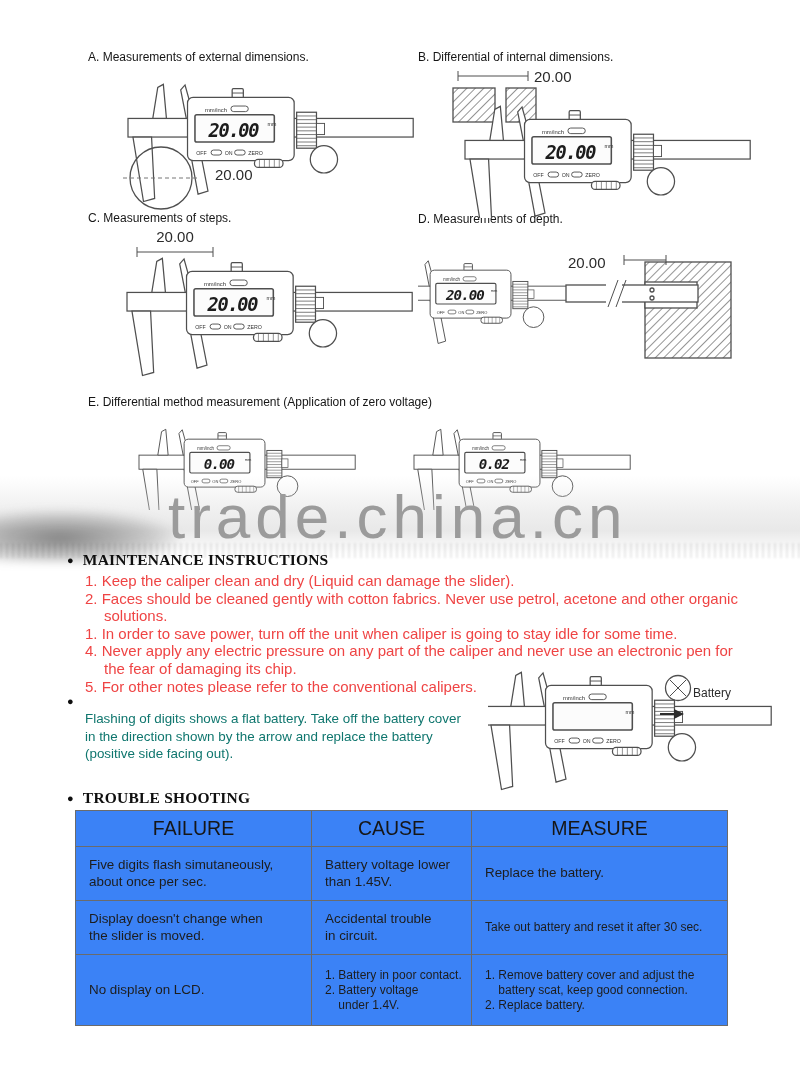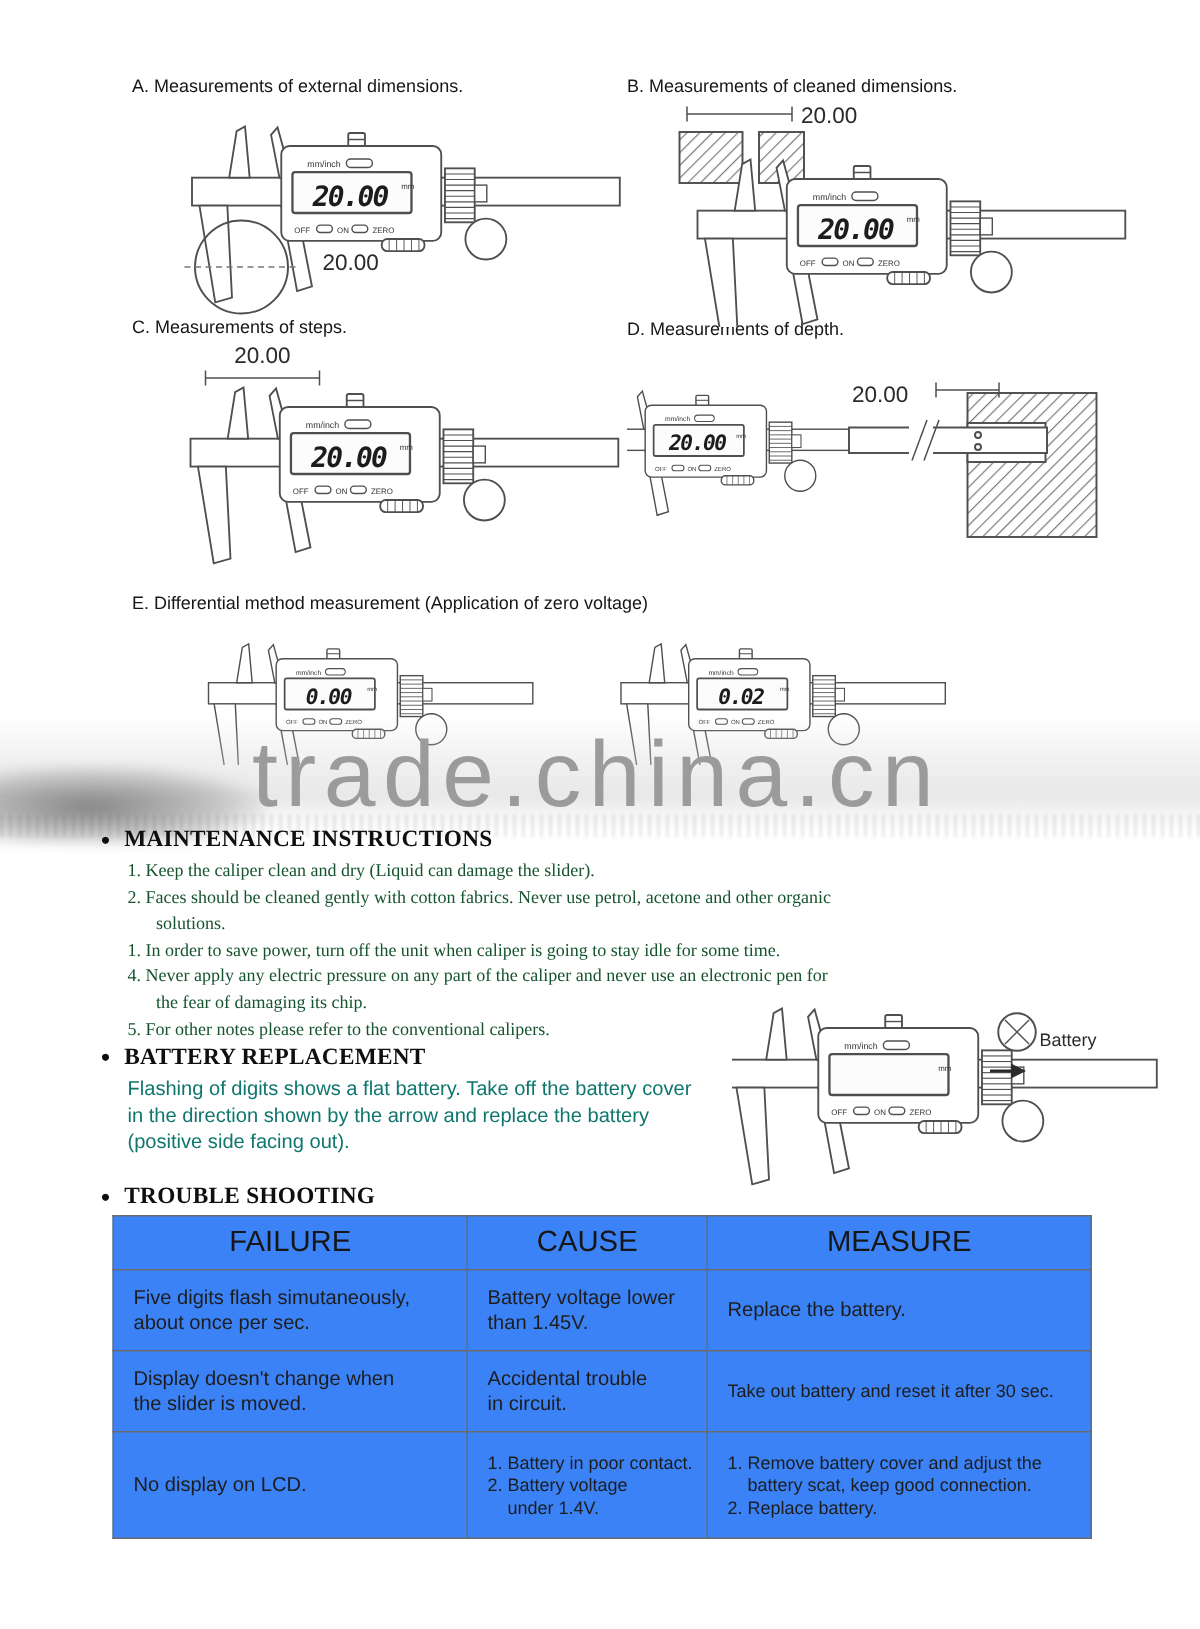--- a/index.html
+++ b/index.html
@@ -23,21 +23,21 @@
                rgba(205,205,205,.45) 70%,rgba(235,235,235,0) 100%);}
   .wm-fringe{left:0;top:543px;width:800px;height:15px;opacity:.45;filter:blur(1px);
     background:repeating-linear-gradient(90deg,rgba(110,110,110,.35) 0 2px,rgba(255,255,255,0) 2px 6px);}
   .wm-smudge{left:-18px;top:510px;width:195px;height:52px;filter:blur(4px);
     background:radial-gradient(ellipse at 40% 55%,rgba(45,45,45,.55) 0%,rgba(90,90,90,.25) 55%,rgba(255,255,255,0) 75%);}
   .wm-text{font-size:62px;letter-spacing:5px;color:#9b9b9b;line-height:1;white-space:nowrap;}
   
   .sec-head{display:flex;align-items:center;gap:9px;font-family:"Liberation Serif",serif;
             font-weight:bold;font-size:15.5px;letter-spacing:.2px;color:#0f0f0f;}
   .bullet{font-size:11px;line-height:1;}
-  .mlist{margin:3px 0 0 18px;font-size:12px;line-height:17.6px;color:#14532d;font-family:Liberation Serif, serif;}
+  .mlist{margin:3px 0 0 18px;font-size:15px;line-height:17.6px;color:#ef4444;}
   .mitem{white-space:pre-line;padding-left:19px;text-indent:-19px;}
   .btext{margin:3px 0 0 18px;font-size:13.4px;line-height:17.6px;color:#0f766e;white-space:pre-line;}
   
   table.ts{border-collapse:collapse;table-layout:fixed;background:#3b82f6;}
   .ts th,.ts td{border:1.5px solid #6b6b6b;}
   .ts th{font-size:19.5px;font-weight:400;height:33px;color:#161616;}
   .ts td{font-size:13.4px;line-height:16.5px;color:#1d1d1d;vertical-align:middle;
          padding:4px 8px 4px 13px;white-space:pre-wrap;}
   .ts td.sm{font-size:12px;line-height:15px;}
   .r1 td{height:45px;} .r2 td{height:45px;} .r3 td{height:45px;} .r4 td{height:62px;}
@@ -89,21 +89,21 @@
           <line x1="220" y1="128" x2="220" y2="141"></line>
         <line x1="228" y1="128" x2="228" y2="141"></line>
           <line x1="236" y1="128" x2="236" y2="141"></line>
         <line x1="244" y1="128" x2="244" y2="141"></line>
       </g>
     </g>
   </defs>
 </svg>
 
 <div class="abs dtitle" style="left:88px;top:50px">A. Measurements of external dimensions.</div>
-<div class="abs dtitle" style="left:418px;top:50px">B. Measurements of cleaned dimensions.</div>
+<div class="abs dtitle" style="left:418px;top:50px">B. Differential of internal dimensions.</div>
 <div class="abs dtitle" style="left:88px;top:211px">C. Measurements of steps.</div>
 <div class="abs dtitle" style="left:418px;top:212px">D. Measurements of depth.</div>
 <div class="abs dtitle" style="left:88px;top:395px">E. Differential method measurement (Application of zero voltage)</div>
 
 <div class="abs scene" style="left:95px;top:68px;width:320px;height:152px">
   <svg width="320" height="152" viewBox="0 0 320 152">
     <g transform="translate(33,12) scale(0.62)">
       <use href="#cal"></use>
       <text class="lcd-digits" x="170" y="92" font-size="30" text-anchor="middle">20.00</text>
     </g>
@@ -192,21 +192,20 @@
     <div class="mitem">1. In order to save power, turn off the unit when caliper is going to stay idle for some time.</div>
     <div class="mitem">4. Never apply any electric pressure on any part of the caliper and never use an electronic pen for
 the fear of damaging its chip.</div>
     <div class="mitem">5. For other notes please refer to the conventional calipers.</div>
   </div>
 </div>
 
 <div class="abs" style="left:67px;top:696px;width:445px">
   <div class="sec-head">
     <span class="bullet">●</span>
-    <span>BATTERY REPLACEMENT</span>
   </div>
   <div class="btext">Flashing of digits shows a flat battery. Take off the battery cover
 in the direction shown by the arrow and replace the battery
 (positive side facing out).</div>
 </div>
 
 <div class="abs scene" style="left:488px;top:650px;width:308px;height:142px">
   <svg width="308" height="142" viewBox="0 0 308 142">
     <g transform="translate(-2,18) scale(0.62)">
       <use href="#cal"></use>

